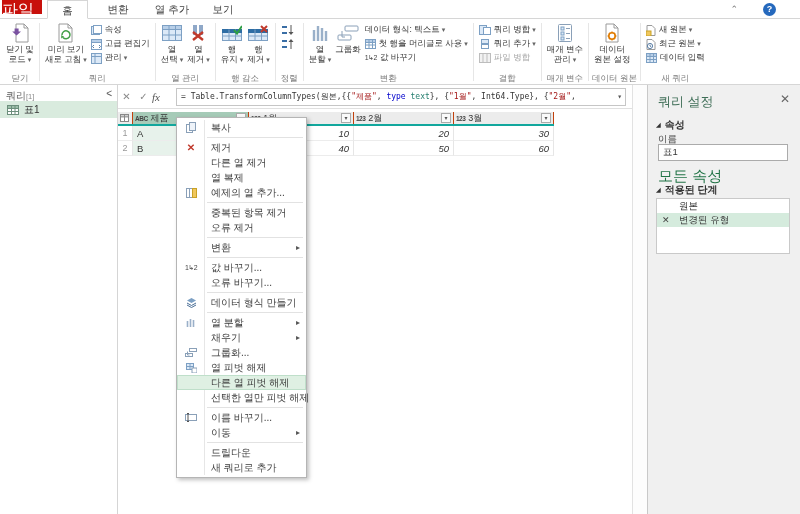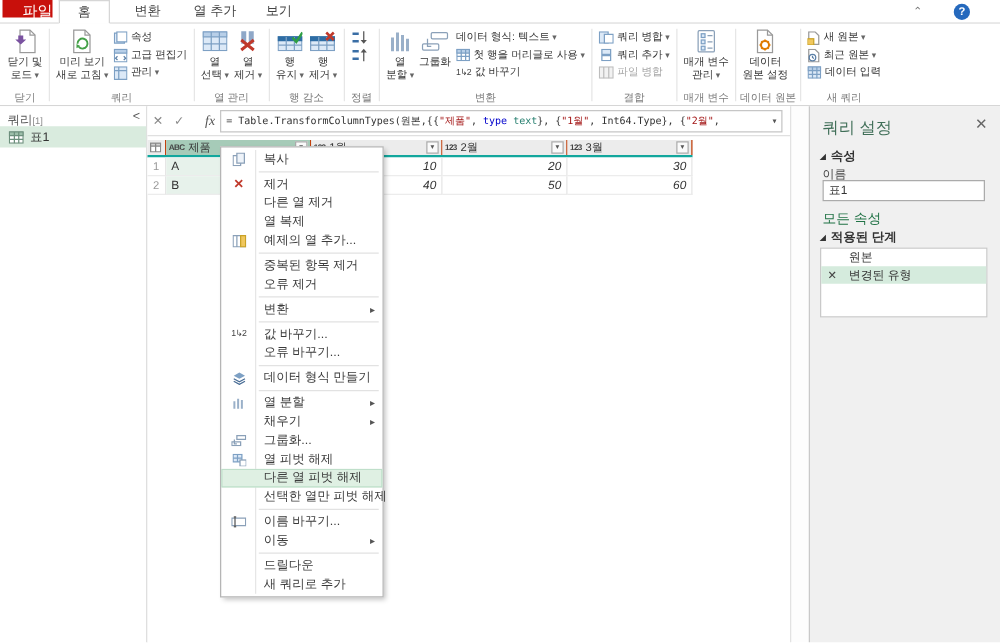--- a/index.html
+++ b/index.html
@@ -3,21 +3,21 @@
 <meta charset="utf-8">
 <style>
   *{box-sizing:border-box;margin:0;padding:0}
   html,body{width:800px;height:514px;overflow:hidden;background:#fff;
     font-family:"Liberation Sans",sans-serif;-webkit-font-smoothing:antialiased}
   #app{position:relative;width:800px;height:514px;background:#fff}
 
   
   .tabstrip{position:absolute;left:0;top:0;width:800px;height:19px;background:#fff;border-bottom:1px solid #d6d6d6}
   .tab-file{position:absolute;left:2px;top:0;width:40px;height:14px;background:#C8100B;color:#fff;
-    font-size:12px;line-height:19px;text-align:right;cursor:pointer}
+    font-size:16px;line-height:19px;text-align:left;cursor:pointer}
   .tab{position:absolute;top:0;height:19px;line-height:19px;font-size:10.5px;color:#444;text-align:center;cursor:pointer;white-space:nowrap}
   .tab.active{background:#fff;border:1px solid #d6d6d6;border-bottom:1px solid #fff;z-index:2}
   .t-home{left:47px;width:41px}
   .t-transform{left:96px;width:44px}
   .t-addcol{left:148px;width:48px}
   .t-view{left:204px;width:38px}
   .ribbon-collapse{position:absolute;right:62px;top:4px;font-size:9px;color:#777;cursor:pointer}
   .help-btn{position:absolute;right:24px;top:3px;width:13px;height:13px;border-radius:50%;background:#2569BD;color:#fff;
     font-size:9px;line-height:13px;text-align:center;font-weight:bold;cursor:pointer}
 
@@ -44,21 +44,21 @@
   .qp-collapse{position:absolute;right:5px;top:3px;font-size:10px;color:#555;cursor:pointer}
   .qp-item{position:absolute;left:0;top:16px;width:117px;height:17px;background:#D9EBDE;display:flex;align-items:center;cursor:pointer}
   .qp-item .qicon{margin:0 5px 0 7px;display:inline-flex}
   .qp-item-label{font-size:10px;color:#333}
 
   .content{position:absolute;left:118px;top:85px;width:514px;bottom:0;background:#fff}
 
   
   .formula-bar{position:absolute;left:0;top:0;width:514px;height:24px;background:#fff;border-bottom:1px solid #e0e0e0;display:flex;align-items:center}
   .fb-btn{width:17px;text-align:center;font-size:10px;color:#8a8a8a;cursor:pointer}
-  .fb-fx{font-family:"Liberation Serif",serif;font-style:italic;font-size:11px;color:#555;width:20px;text-align:right;cursor:pointer}
+  .fb-fx{font-family:"Liberation Serif",serif;font-style:italic;font-size:11px;color:#555;width:20px;text-align:left;cursor:pointer}
   .fb-input{position:relative;flex:1;height:18px;margin:0 6px 0 4px;border:1px solid #c6c6c6;background:#fff;
     font-family:"DejaVu Sans Mono",monospace;font-size:8px;line-height:16px;white-space:nowrap;overflow:hidden;
     padding:0 14px 0 4px;cursor:text}
   .fb-chev{position:absolute;right:3px;top:0;font-size:8px;color:#555;line-height:16px}
   .tok-str{color:#a31515}.tok-kw{color:#0000cc}.tok-type{color:#267f6f}.tok-plain{color:#333}
 
   
   .grid{position:absolute;left:0;top:27px}
   .hrow{display:flex;height:14px;border-bottom:2px solid #12A79D}
   .w0{width:15px}.w1{width:116px}.w2{width:105px}.w3{width:100px}.w4{width:100px}
@@ -77,21 +77,21 @@
 
   
   .settings{position:absolute;left:648px;top:85px;width:152px;bottom:0;background:#F0F0F0}
   .sp-title{position:absolute;left:10px;top:8px;font-size:13px;color:#3f6e57}
   .sp-close{position:absolute;right:10px;top:7px;font-size:12px;color:#666;cursor:pointer}
   .sec-h{position:absolute;left:8px;font-size:10px;font-weight:bold;color:#333;white-space:nowrap}
   .tri{display:inline-block;font-size:6px;color:#333;margin-right:4px;vertical-align:1px}
   .sp-name-label{position:absolute;left:10px;top:48px;font-size:9.5px;color:#444}
   .name-input{position:absolute;left:10px;top:59px;width:130px;height:17px;border:1px solid #ababab;background:#fff;
     font-size:9.5px;padding:0 4px;color:#333;font-family:"Liberation Sans",sans-serif}
-  .sp-link{position:absolute;left:10px;top:82px;font-size:11px;color:#217346;cursor:pointer}
+  .sp-link{position:absolute;left:10px;top:82px;font-size:15px;color:#217346;cursor:pointer}
   .steps-box{position:absolute;left:8px;top:113px;width:134px;height:56px;background:#fff;border:1px solid #c9c9c9}
   .step{height:14px;display:flex;align-items:center;font-size:9.5px;color:#333;cursor:pointer}
   .step .step-label{margin-left:22px}
   .step.selected{background:#D5EBDD}
   .step-x{width:14px;margin-left:5px;font-size:9px;color:#444;cursor:pointer}
   .step.selected .step-label{margin-left:3px}
 
   
   .cmenu{position:absolute;left:176px;top:117px;width:131px;background:#fff;border:1px solid #b5b5b5;
     box-shadow:2px 2px 4px rgba(0,0,0,.25);z-index:50;padding:2px 0}

